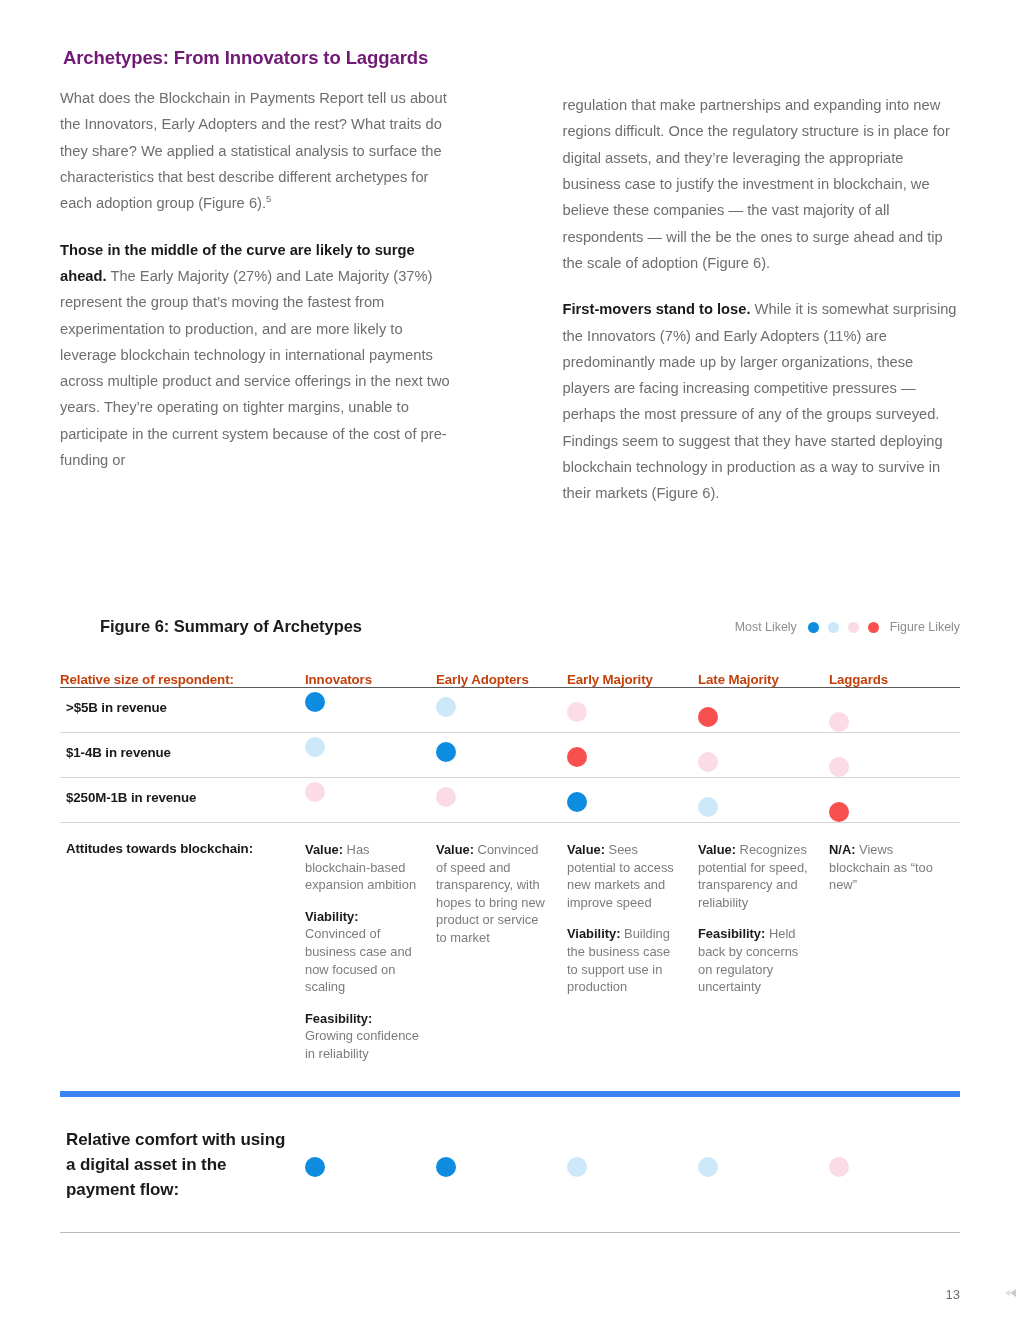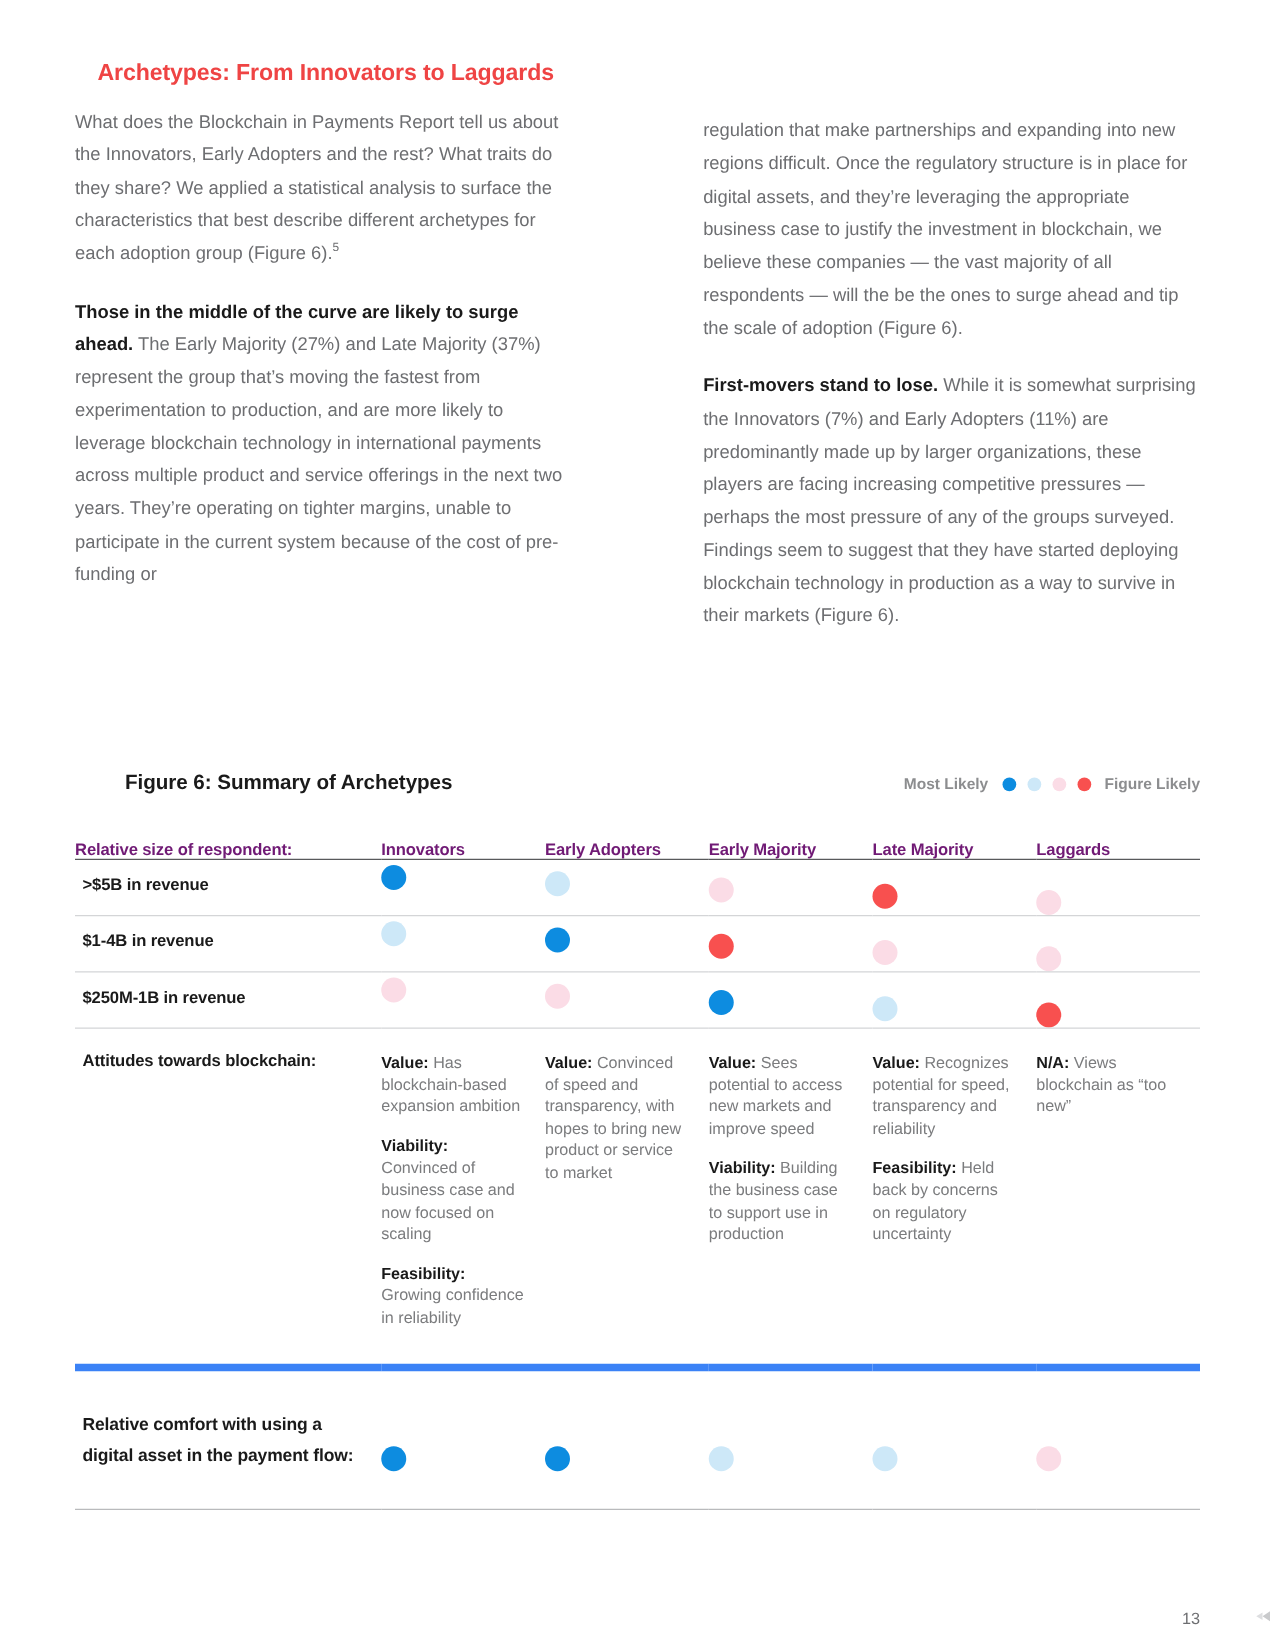--- a/index.html
+++ b/index.html
@@ -25,23 +25,23 @@
   }
   .cols {
     display: flex;
     gap: 58px;
   }
   .col { width: 421px; }
 
   .article-title {
     font-size: 18.5px;
     font-weight: bold;
-    color: #ef4444;
-    letter-spacing: -0.1px;
-    margin: 0 0 16px 18px;
+    color: #701a75;
+    letter-spacing: -0.1px;
+    margin: 0 0 16px 3px;
     line-height: 1.25;
   }
   p.body {
     margin: 0 0 20px 0;
     font-size: 14.7px;
     line-height: 26.3px;
     color: #6d6e71;
     letter-spacing: 0.01px;
   }
   p.body.tight { margin-bottom: 0; }
@@ -75,21 +75,20 @@
     color: #1a1a1a;
     letter-spacing: -0.05px;
   }
   .legend {
     display: flex;
     align-items: center;
     gap: 7px;
     font-size: 12.4px;
     color: #8c8d8f;
     padding-bottom: 2px;
-    font-weight: bold;
   }
   .legend-dots { display: flex; align-items: center; gap: 9px; margin: 0 4px; }
   .legend .dot { width: 11px; height: 11px; border-radius: 50%; display: block; }
 
   
   .tbl {
     width: 900px;
     margin-top: 36px;
     border-collapse: collapse;
     table-layout: fixed;
@@ -98,21 +97,21 @@
   .tbl col.c-data  { width: 131px; }
 
   .tbl th, .tbl td {
     padding: 0;
     text-align: left;
     vertical-align: top;
   }
   thead th {
     font-size: 13.3px;
     font-weight: bold;
-    color: #701a75;
+    color: #c2410c;
     padding-bottom: 13px;
     letter-spacing: -0.1px;
   }
   thead tr { border-bottom: 1.6px solid #58595b; }
 
   tbody tr.dot-row { border-bottom: 1px solid #d4d5d7; }
   tbody tr.dot-row td { height: 40px; }
   tbody tr.dot-row td.rowlabel {
     font-size: 13.3px;
     font-weight: bold;
@@ -141,21 +140,21 @@
     margin-bottom: 14px;
   }
   .att-block:last-child { margin-bottom: 0; }
   .att-block b {
     color: #1a1a1a;
     font-weight: bold;
   }
 
   tr.comfort { border-bottom: 1px solid #b9babc; }
   tr.comfort td.rowlabel {
-    font-size: 14px;
+    font-size: 17px;
     font-weight: bold;
     color: #1a1a1a;
     line-height: 25px;
     padding: 30px 10px 30px 6px;
     letter-spacing: -0.1px;
   }
   tr.comfort td.dcell { padding: 28px 0 30px 0; }
   tr.comfort .cell-dot { margin-top: 32px; }
 
   

